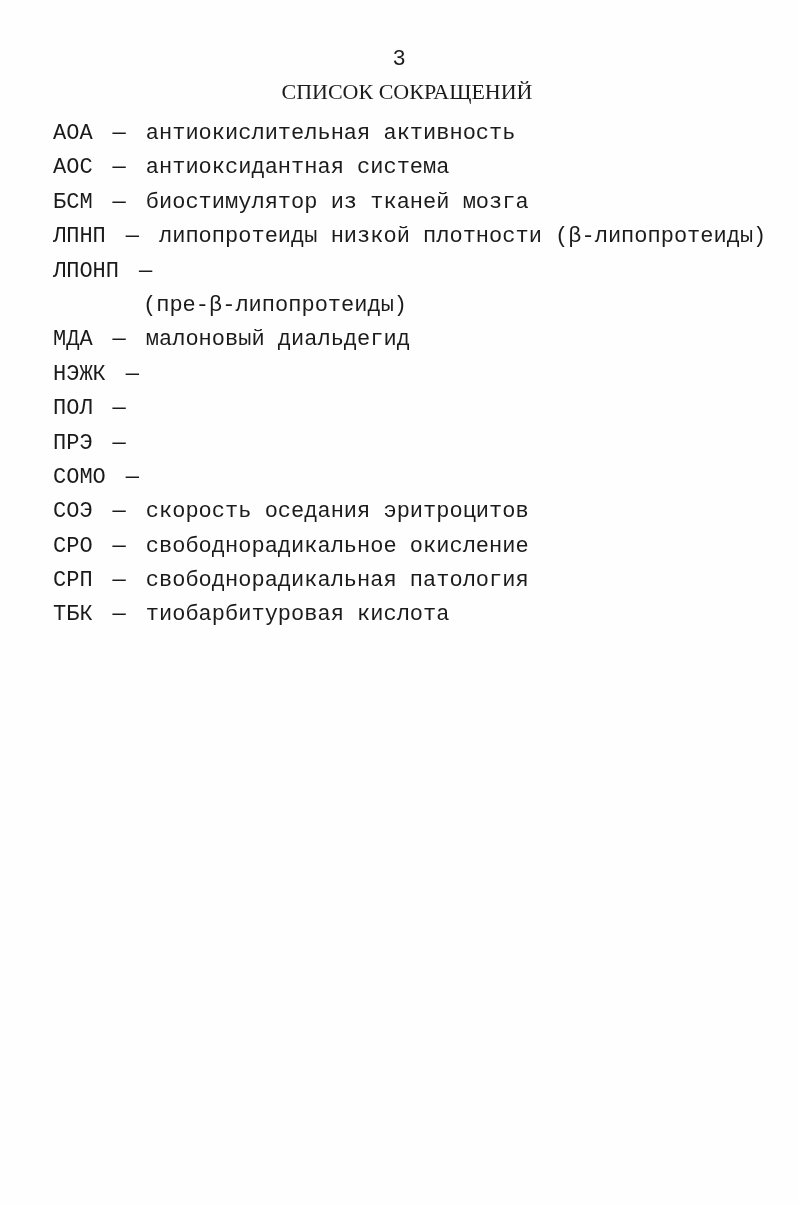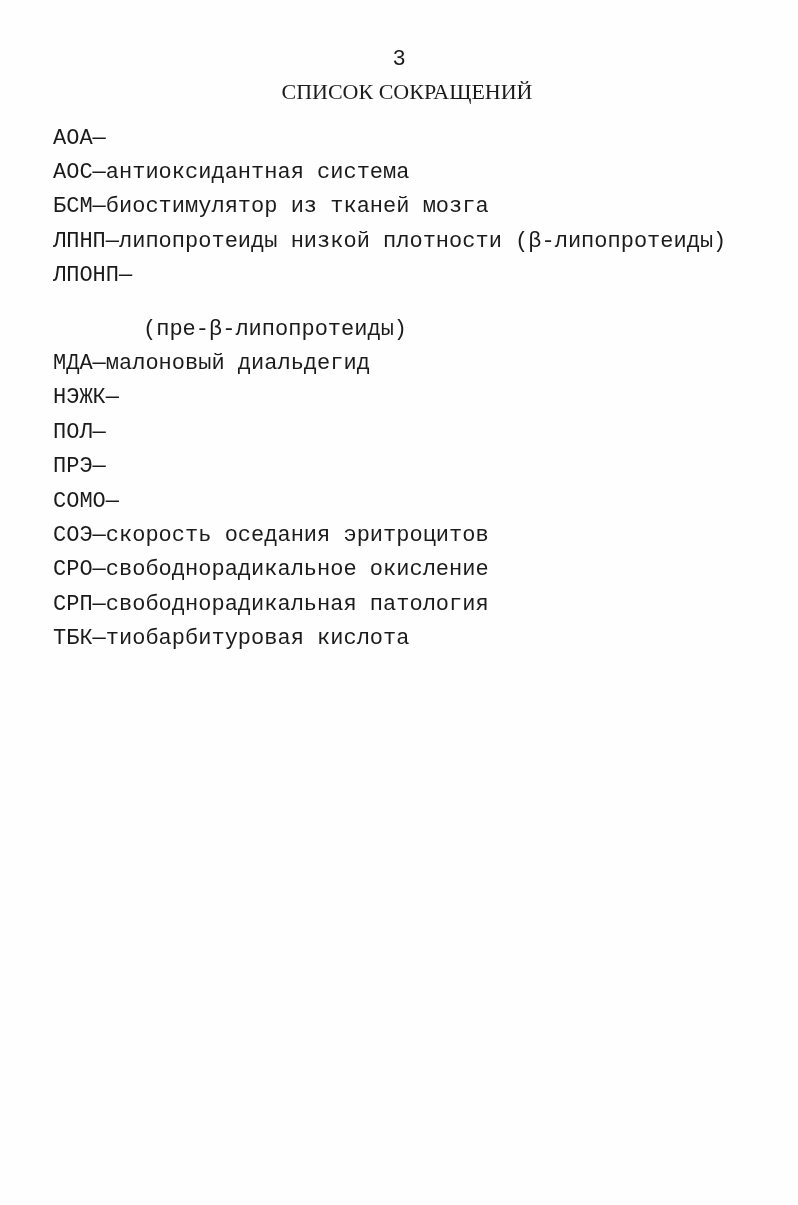--- a/index.html
+++ b/index.html
@@ -38,41 +38,41 @@
   }
   .abbrev-list {
     position: absolute;
     top: 121px;
     left: 53px;
     right: 20px;
   }
   .abbrev-line {
     height: 34.4px;
     display: flex;
-    align-items: center;
+    align-items: flex-start;
     white-space: pre;
+    gap: 20px;
   }
   .abbrev-line .text {
     white-space: pre;
   }
   .continuation {
     padding-left: 90px;
-    margin-top: 19px;
   }
 </style>
 </head>
 <body>
 
 <div class="page">
   <div class="page-number">3</div>
 
   <div class="page-title">СПИСОК СОКРАЩЕНИЙ</div>
 
   <div class="abbrev-list">
-      <div class="abbrev-line"><span class="text">АОА</span> <span class="text">—</span> </div>
+      <div class="abbrev-line"><span class="text">АОА</span> <span class="text">—</span> <span class="text">антиокислительная активность</span></div>
       <div class="abbrev-line"><span class="text">АОС</span> <span class="text">—</span> <span class="text">антиоксидантная система</span></div>
       <div class="abbrev-line"><span class="text">БСМ</span> <span class="text">—</span> <span class="text">биостимулятор из тканей мозга</span></div>
       <div class="abbrev-line"><span class="text">ЛПНП</span> <span class="text">—</span> <span class="text">липопротеиды низкой плотности (β-липопротеиды)</span></div>
       <div class="abbrev-line"><span class="text">ЛПОНП</span> <span class="text">—</span> </div>
       <div class="abbrev-line continuation"><span class="text">(пре-β-липопротеиды)</span></div>
       <div class="abbrev-line"><span class="text">МДА</span> <span class="text">—</span> <span class="text">малоновый диальдегид</span></div>
       <div class="abbrev-line"><span class="text">НЭЖК</span> <span class="text">—</span> </div>
       <div class="abbrev-line"><span class="text">ПОЛ</span> <span class="text">—</span> </div>
       <div class="abbrev-line"><span class="text">ПРЭ</span> <span class="text">—</span> </div>
       <div class="abbrev-line"><span class="text">СОМО</span> <span class="text">—</span> </div>

